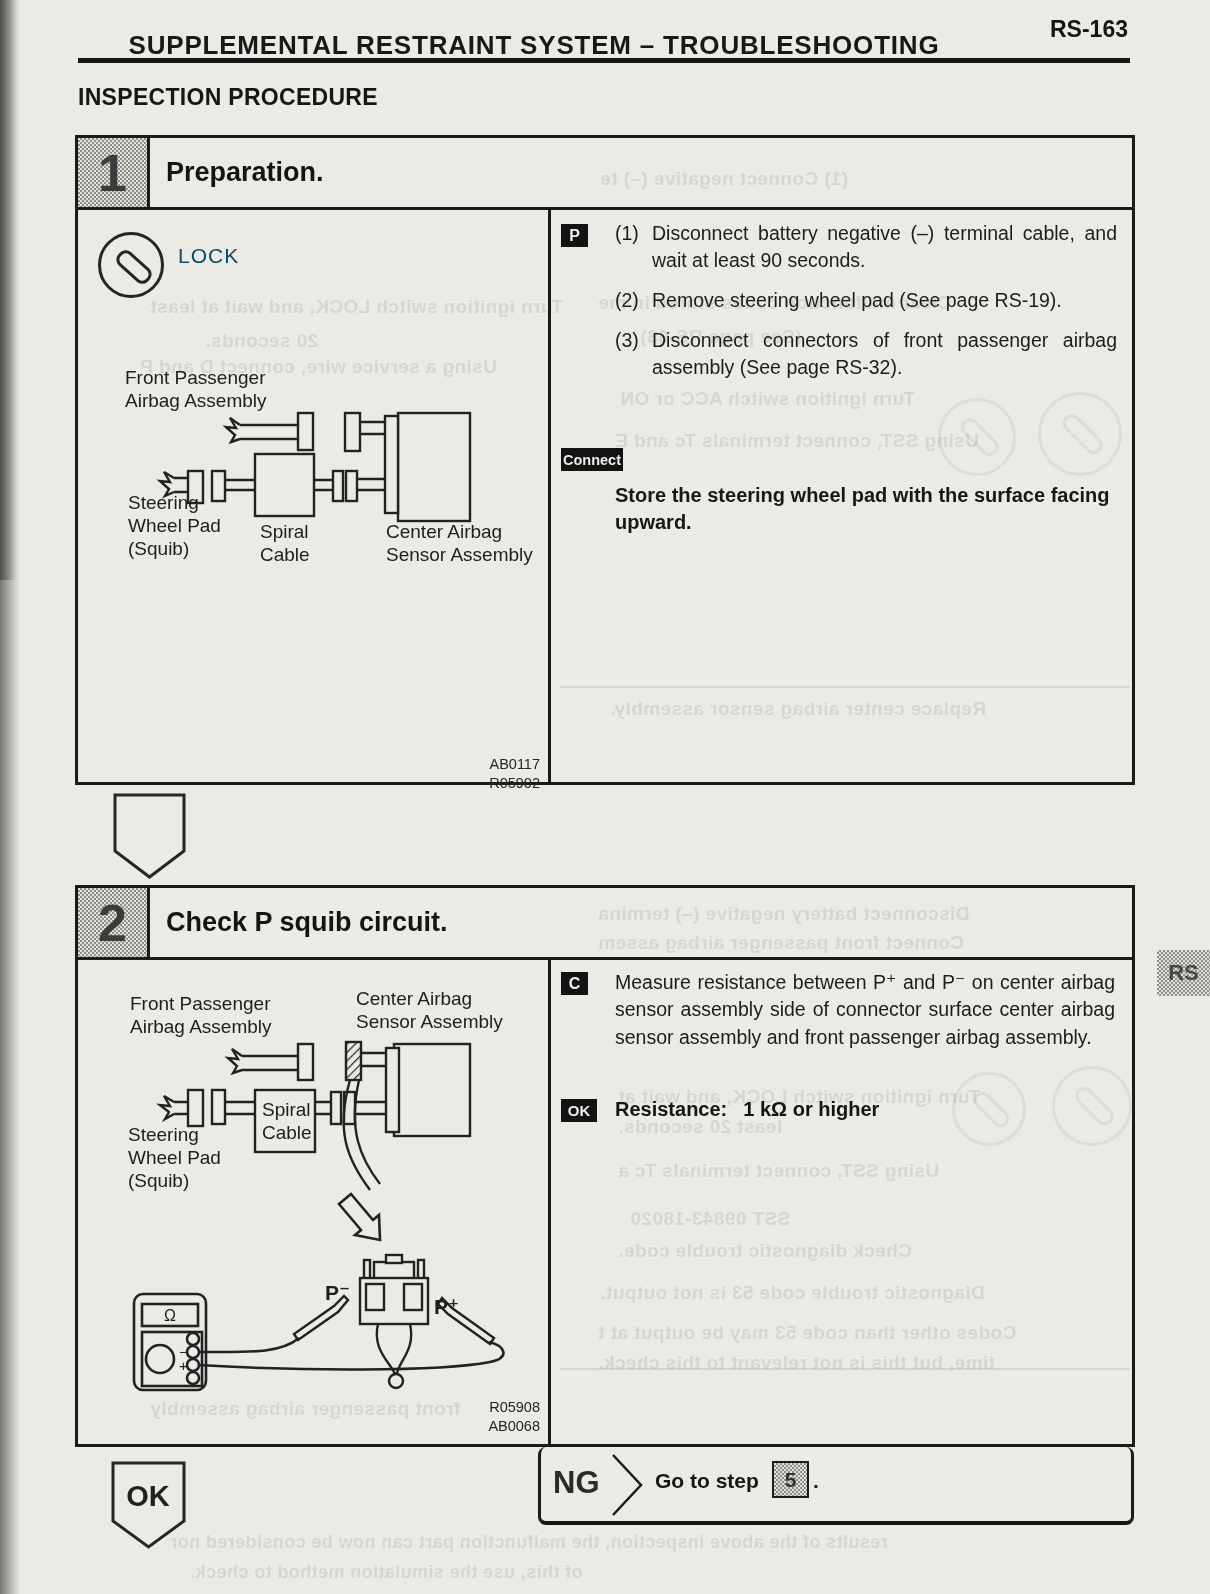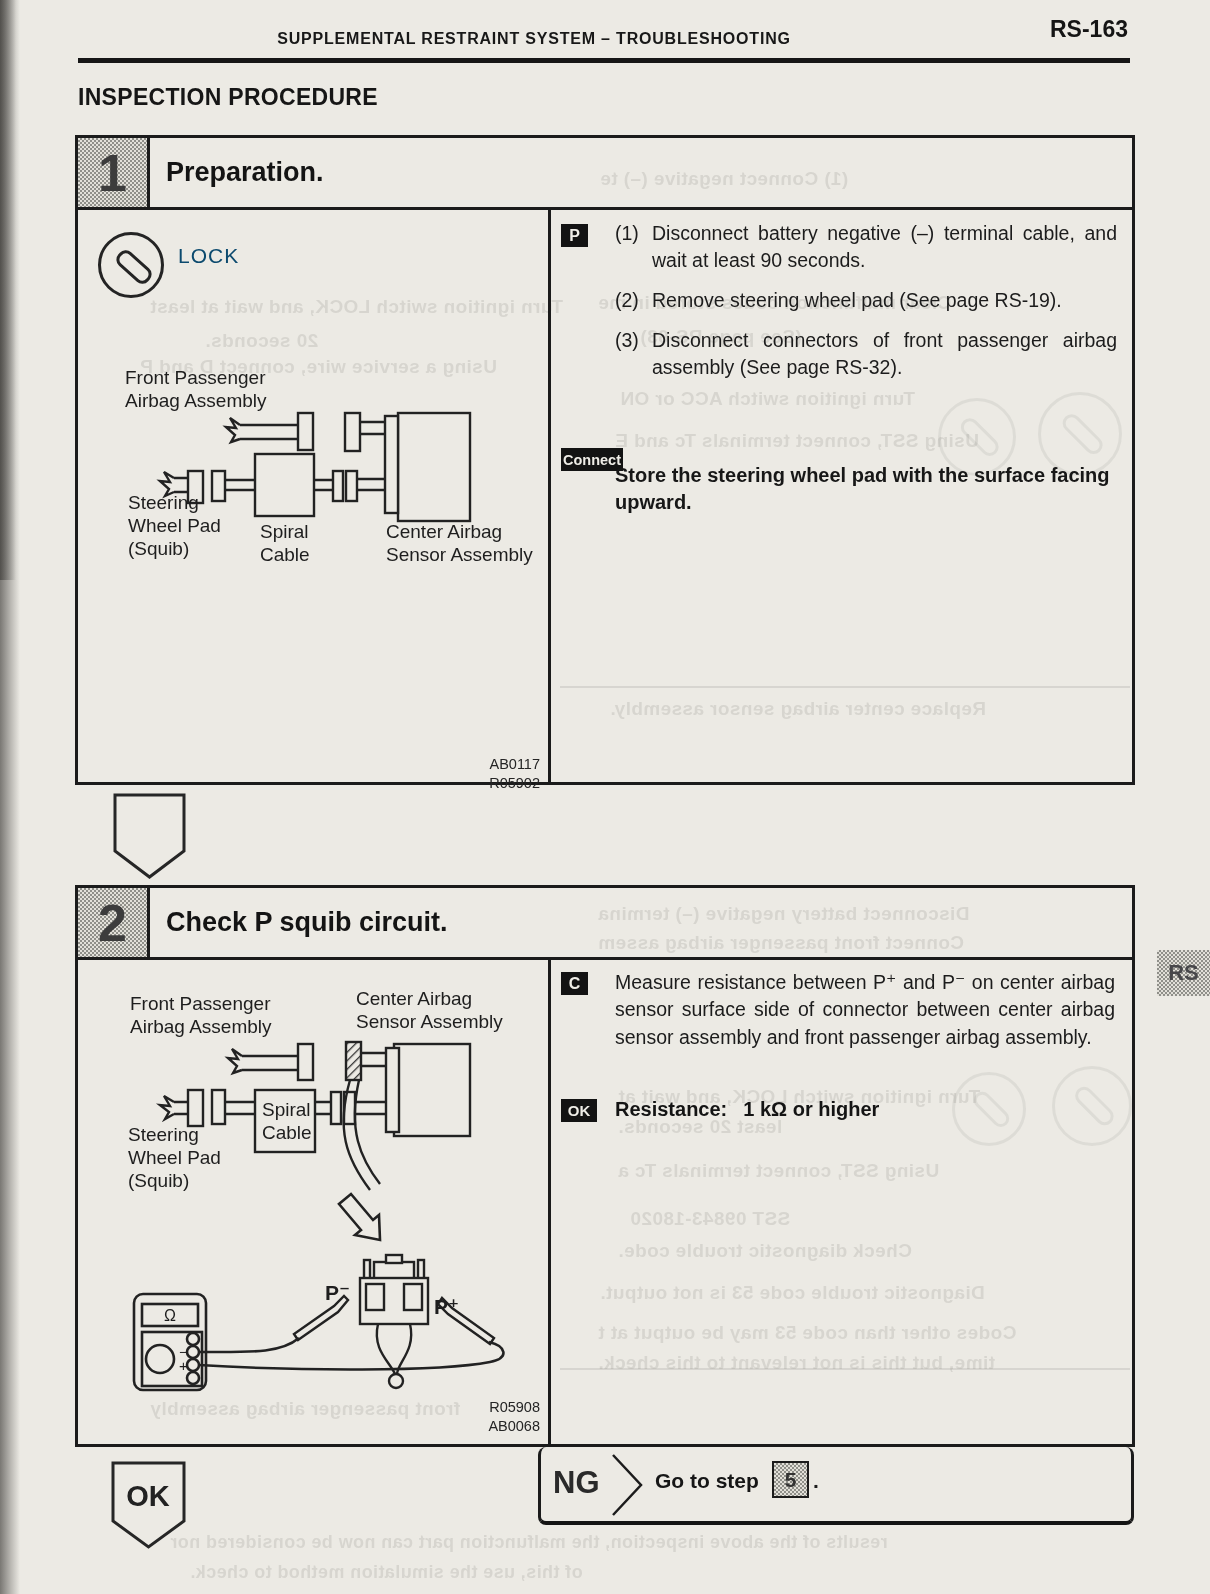--- a/index.html
+++ b/index.html
@@ -12,21 +12,21 @@
   .abs{position:absolute;}
   
   .binding{position:absolute;left:0;top:0;width:20px;height:1594px;
     background:linear-gradient(to right, rgba(60,58,55,.65), rgba(60,58,55,.28) 55%, rgba(60,58,55,0));}
   .binding-top{position:absolute;left:0;top:0;width:16px;height:580px;
     background:linear-gradient(to right, rgba(50,48,45,.55), rgba(50,48,45,0));}
   
   .ht{background:repeating-conic-gradient(#8f8f89 0% 25%, #e2e0d9 0% 50%); background-size:4px 4px;}
   
   .hdr-title{position:absolute;left:0;top:30px;width:1068px;text-align:center;
-    font-size:16px;font-weight:bold;letter-spacing:.8px;color:#181818;}
+    font-size:26px;font-weight:bold;letter-spacing:.8px;color:#181818;}
   .hdr-page{position:absolute;left:1050px;top:16px;font-size:23px;font-weight:bold;color:#151515;}
   .hdr-rule{position:absolute;left:78px;top:58px;width:1052px;height:5px;background:#161616;}
   .sec-head{position:absolute;left:78px;top:84px;font-size:23px;font-weight:bold;letter-spacing:.3px;color:#161616;}
   
   .box{position:absolute;border:3px solid #1b1b1b;}
   .box-header{height:69px;border-bottom:3px solid #1b1b1b;display:flex;align-items:stretch;}
   .numcell{width:69px;flex:none;border-right:3px solid #1b1b1b;display:flex;align-items:center;justify-content:center;
     font-size:52px;font-weight:bold;color:#3c3c3c;}
   .boxtitle{font-size:27px;font-weight:bold;color:#141414;display:flex;align-items:center;padding-left:16px;}
   .box-body{position:relative;}
@@ -176,21 +176,21 @@
         <div class="item">
           <span class="n">(2)</span>
             <span class="t">Remove steering wheel pad (See page RS-19).</span>
         </div>
         <div class="item">
           <span class="n">(3)</span>
             <span class="t">Disconnect connectors of front passenger airbag assembly (See page RS-32).</span>
         </div>
       </div>
       <div class="badge" style="left:483px;top:238px;width:62px;height:23px;font-size:14.5px;">Connect</div>
-      <div class="caution-text" style="top:252px;">Store the steering wheel pad with the surface facing upward.</div>
+      <div class="caution-text" style="top:272px;">Store the steering wheel pad with the surface facing upward.</div>
     </div>
   </div>
 
   <svg class="abs" style="left:112px;top:792px;" width="76" height="90" viewBox="0 0 76 90">
     <polygon points="3,3 72,3 72,59 37.5,85 3,59" fill="#eceae4" stroke="#262626" stroke-width="3"></polygon>
   </svg>
 
   <div class="box" style="left:75px;top:885px;width:1054px;height:556px;">
     <div class="box-header">
       <div class="numcell ht">2</div>
@@ -276,21 +276,21 @@
         <text x="30" y="186">Wheel Pad</text>
         <text x="30" y="209">(Squib)</text>
       </svg>
 
       <div class="codes" style="left:330px;top:438px;width:132px;">
         <div>R05908</div>
         <div>AB0068</div>
       </div>
 
       <div class="badge" style="left:483px;top:12px;width:27px;height:23px;font-size:16px;">C</div>
-      <div class="measure">Measure resistance between P⁺ and P⁻ on center airbag sensor surface side of connector between center airbag sensor assembly and front passenger airbag assembly.</div>
+      <div class="measure">Measure resistance between P⁺ and P⁻ on center airbag sensor assembly side of connector surface center airbag sensor assembly and front passenger airbag assembly.</div>
       <div class="badge" style="left:483px;top:139px;width:36px;height:23px;font-size:15px;">OK</div>
       <div class="resist">
         <span>Resistance:</span><span class="val">1 kΩ or higher</span>
       </div>
     </div>
   </div>
 
   <div class="ng-row">
     <div class="ng-label">NG</div>
     <svg class="abs" style="left:70px;top:6px;" width="34" height="64" viewBox="0 0 34 64">

